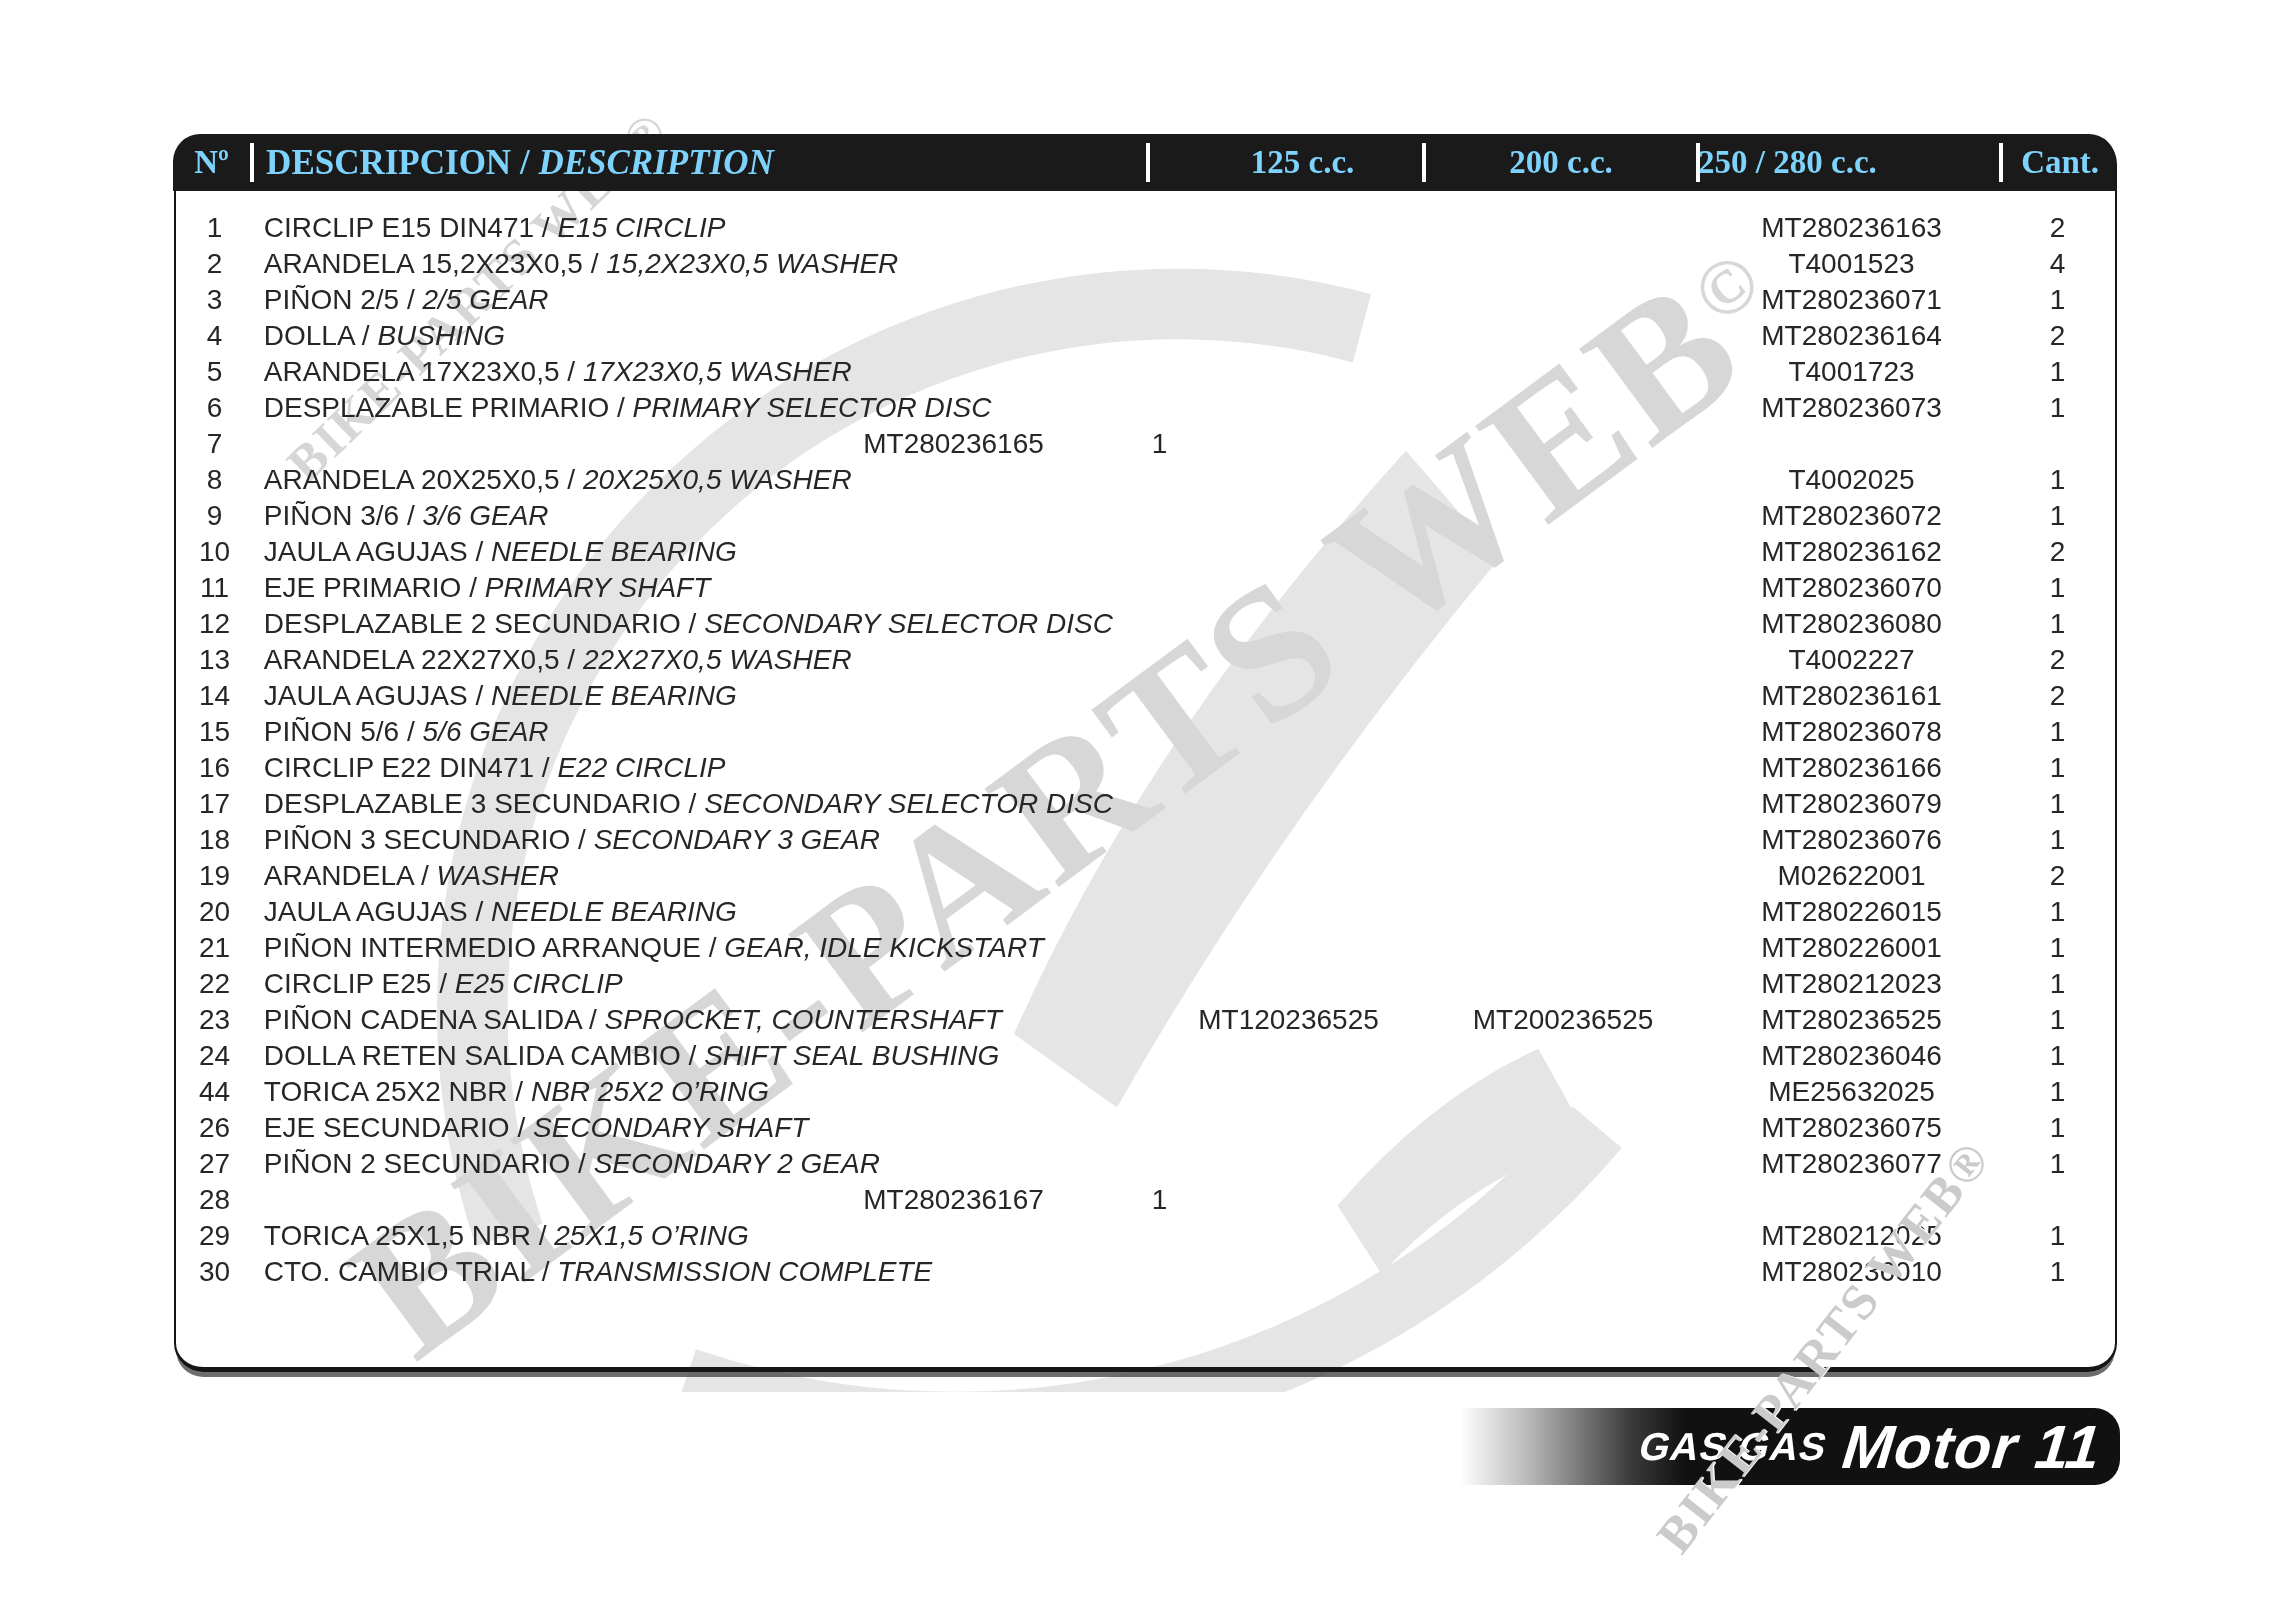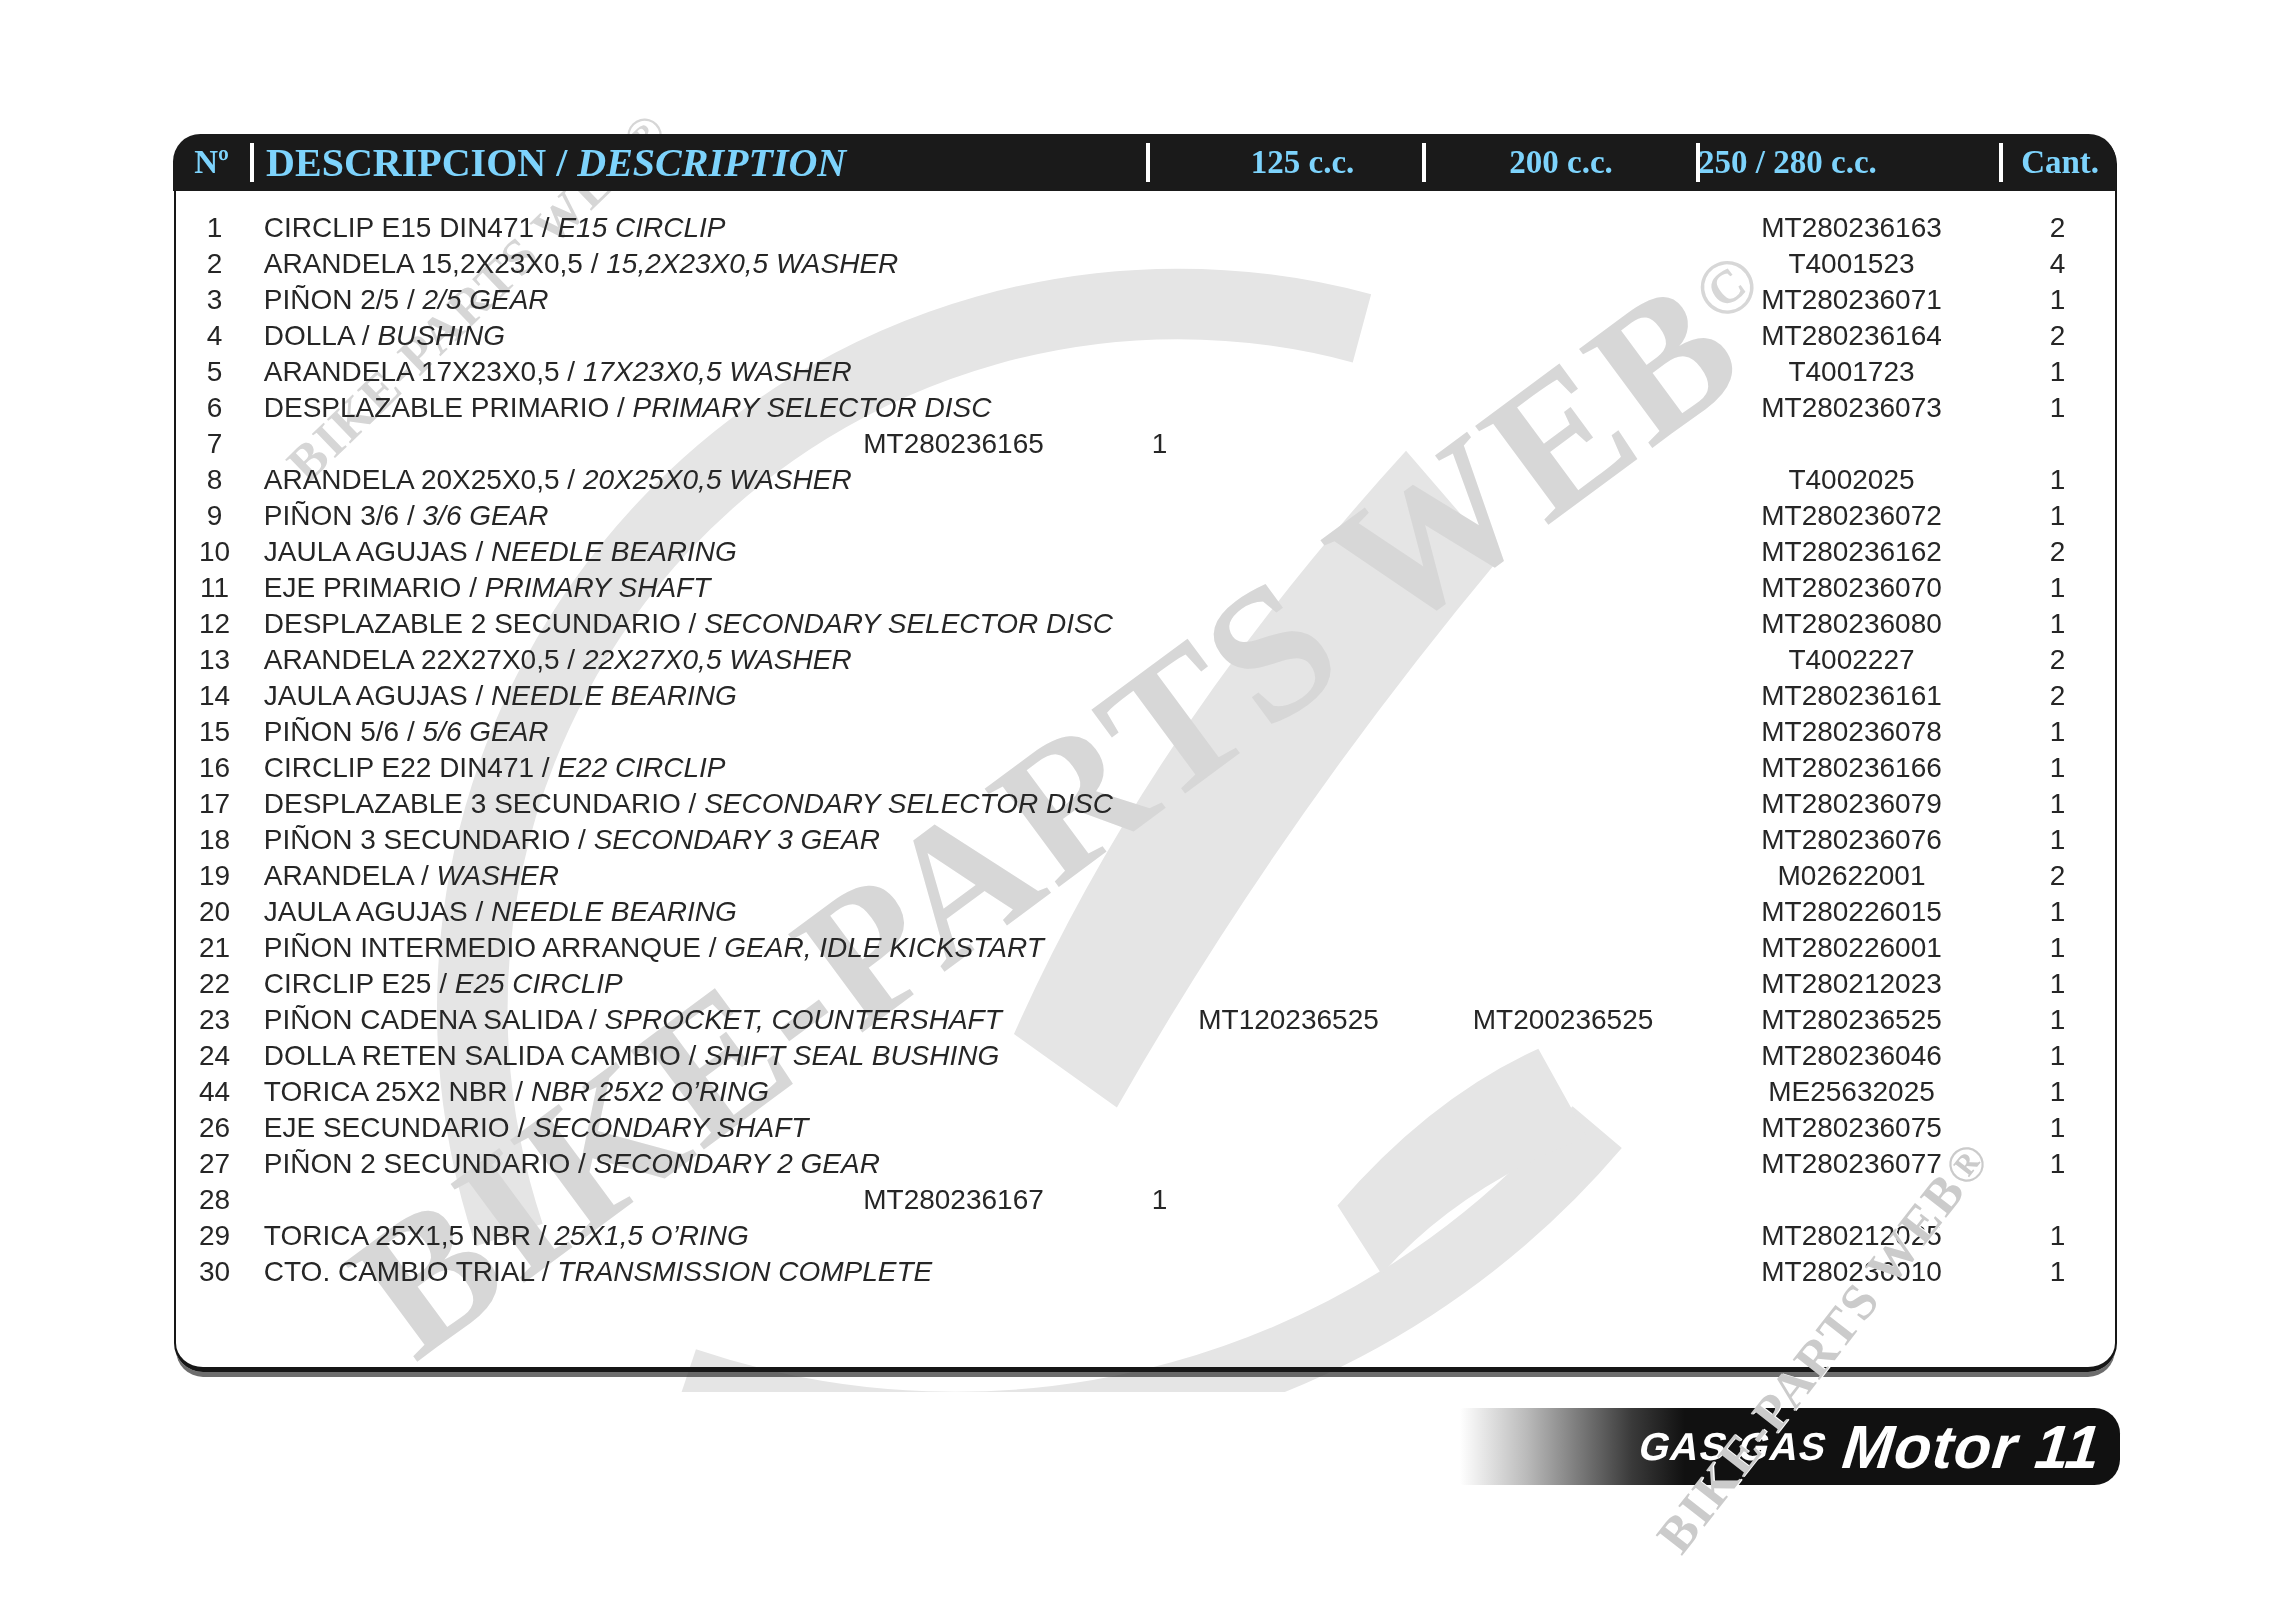--- a/index.html
+++ b/index.html
@@ -23,21 +23,21 @@
   
   .sheet{position:absolute;left:174px;top:135px;width:1943px;height:1237px;
          border:2.9px solid #161616;border-bottom-width:5.9px;border-radius:29px;
          box-shadow:0 6.9px 0 -2px rgba(60,60,60,.75);
          z-index:2;background:transparent;box-sizing:border-box;}
   .thead{position:absolute;left:-2.9px;top:-2.9px;width:1943px;height:57px;
          background:#1a1a1a;border-radius:27.4px 27.4px 0 0;
          font-family:"Liberation Serif",serif;font-weight:bold;color:#7dd3fc;}
   .hcell{position:absolute;top:0;height:57px;line-height:57px;font-size:33px;}
   .h-no{left:0;width:77px;text-align:center;}
-  .h-desc{left:93px;width:872px;text-align:left;font-size:40px;}
+  .h-desc{left:93px;width:872px;text-align:left;font-size:35px;}
   .h-125{left:992px;width:275px;text-align:center;}
   .h-200{left:1251px;width:274px;text-align:center;}
   .h-250{left:1525px;width:303px;text-align:left;}
   .h-cant{left:1831px;width:112px;text-align:center;}
   .hsep{position:absolute;top:8.8px;width:3.9px;height:39px;background:#ffffff;}
   .hs1{left:77px;} .hs2{left:973px;} .hs3{left:1249px;} .hs4{left:1523px;} .hs5{left:1826px;}
   .h-it{font-style:italic;}
 
   .tbody{position:absolute;left:0;top:73px;width:1937px;}
   .trow{display:flex;height:36px;align-items:center;font-size:28px;}

